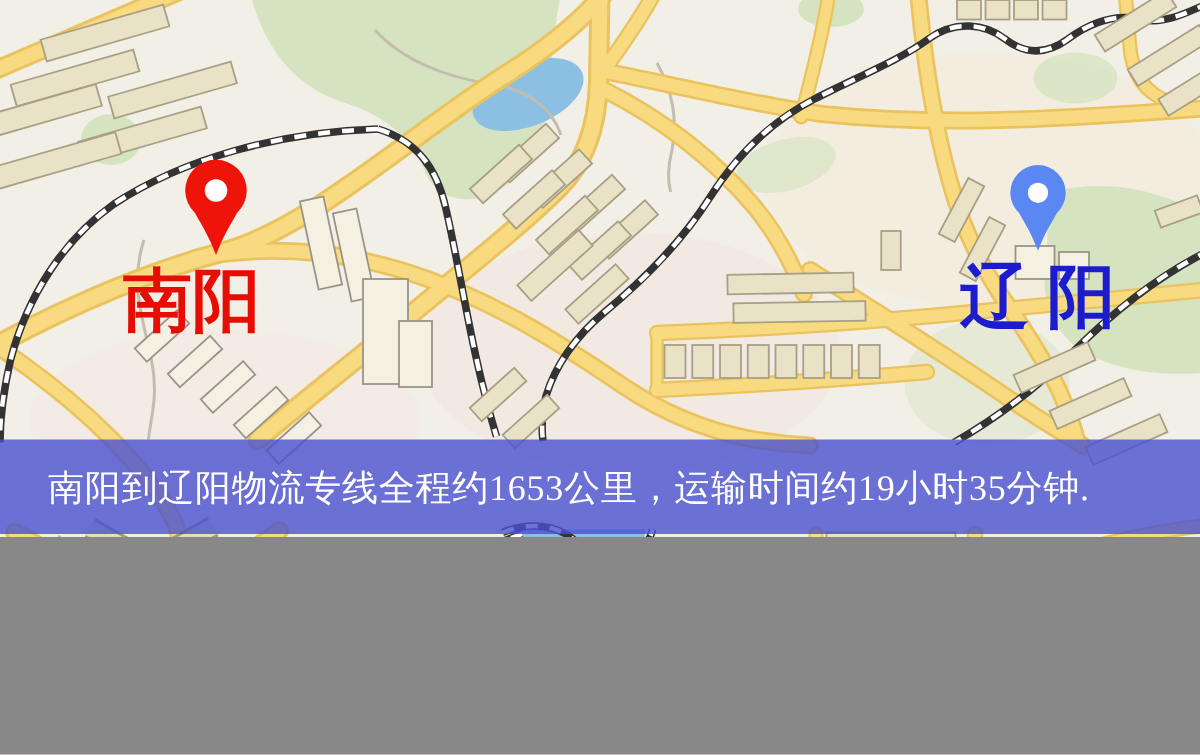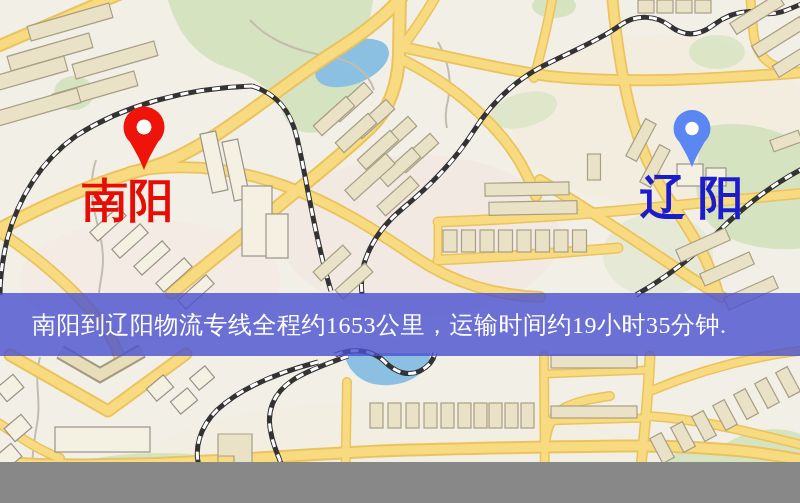--- a/index.html
+++ b/index.html
@@ -1,16 +1,16 @@
 <!DOCTYPE html>
 <html style="--background: #f2efe7; --road-fill: #f8db80; --road-casing: #eac35e; --building: #e9e2c7; --building-pale: #f4f0e2; --building-outline: #a89f84; --green: #d6e3c0; --water: #8cc0e2; --railway-dark: #333333; --banner-bg: rgba(73,80,207,0.8); --banner-fg: #ffffff; --origin-pin: #ee1409; --origin-label: #e60d04; --dest-pin: #5b87f2; --dest-label: #1c1ccd;"><head>
 <meta charset="utf-8">
 <style>
   html,body{margin:0;padding:0;background:#888;}
-  .stage{position:relative;width:800px;height:462px;overflow:hidden;
+  .stage{position:relative;width:800px;height:358px;overflow:hidden;
          background:var(--background,#f2efe7);
          font-family:"Liberation Sans", sans-serif;}
   .stage svg{position:absolute;left:0;top:0;}
 
   
   .rc{fill:none;stroke:var(--road-casing,#eac35e);stroke-linecap:round;stroke-linejoin:round;}
   .rf{fill:none;stroke:var(--road-fill,#f8db80);stroke-linecap:round;stroke-linejoin:round;}
   .rwb{fill:none;stroke:var(--railway-dark,#333);stroke-width:5;}
   .rwd{fill:none;stroke:#ffffff;stroke-width:3;stroke-dasharray:8 8;}
   .bld{fill:var(--building,#e9e2c7);stroke:var(--building-outline,#a89f84);stroke-width:1.2;}

